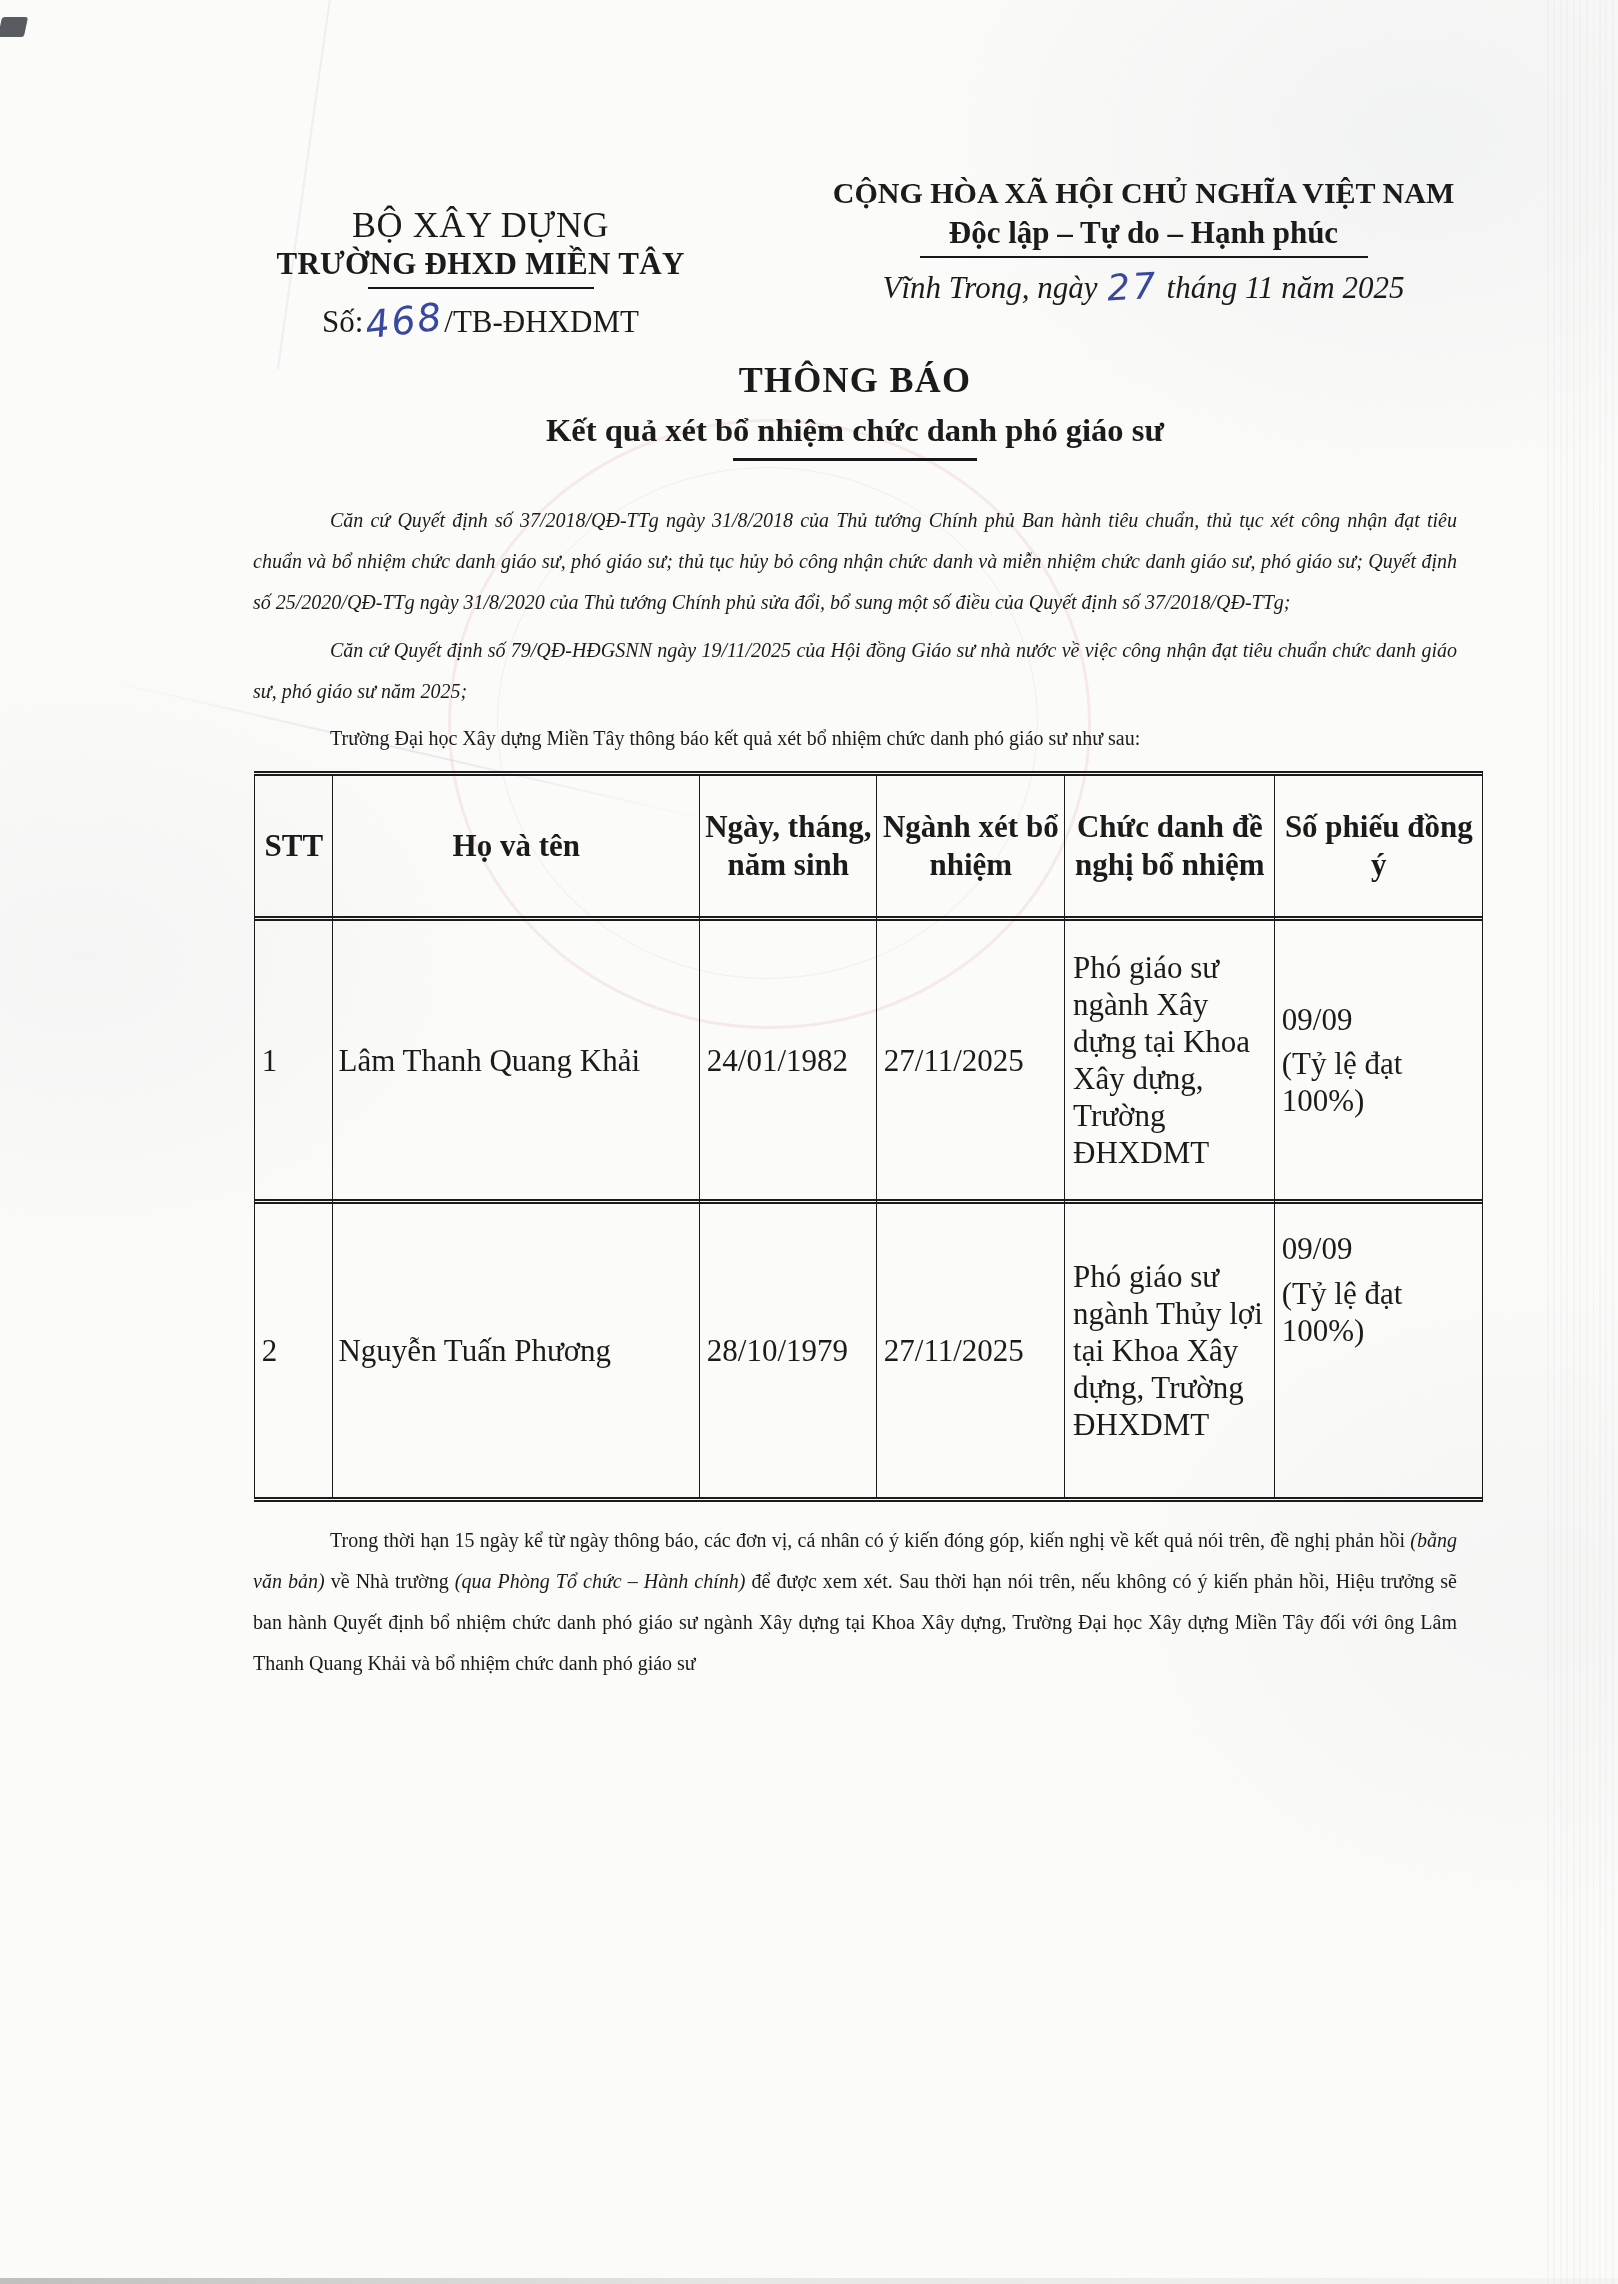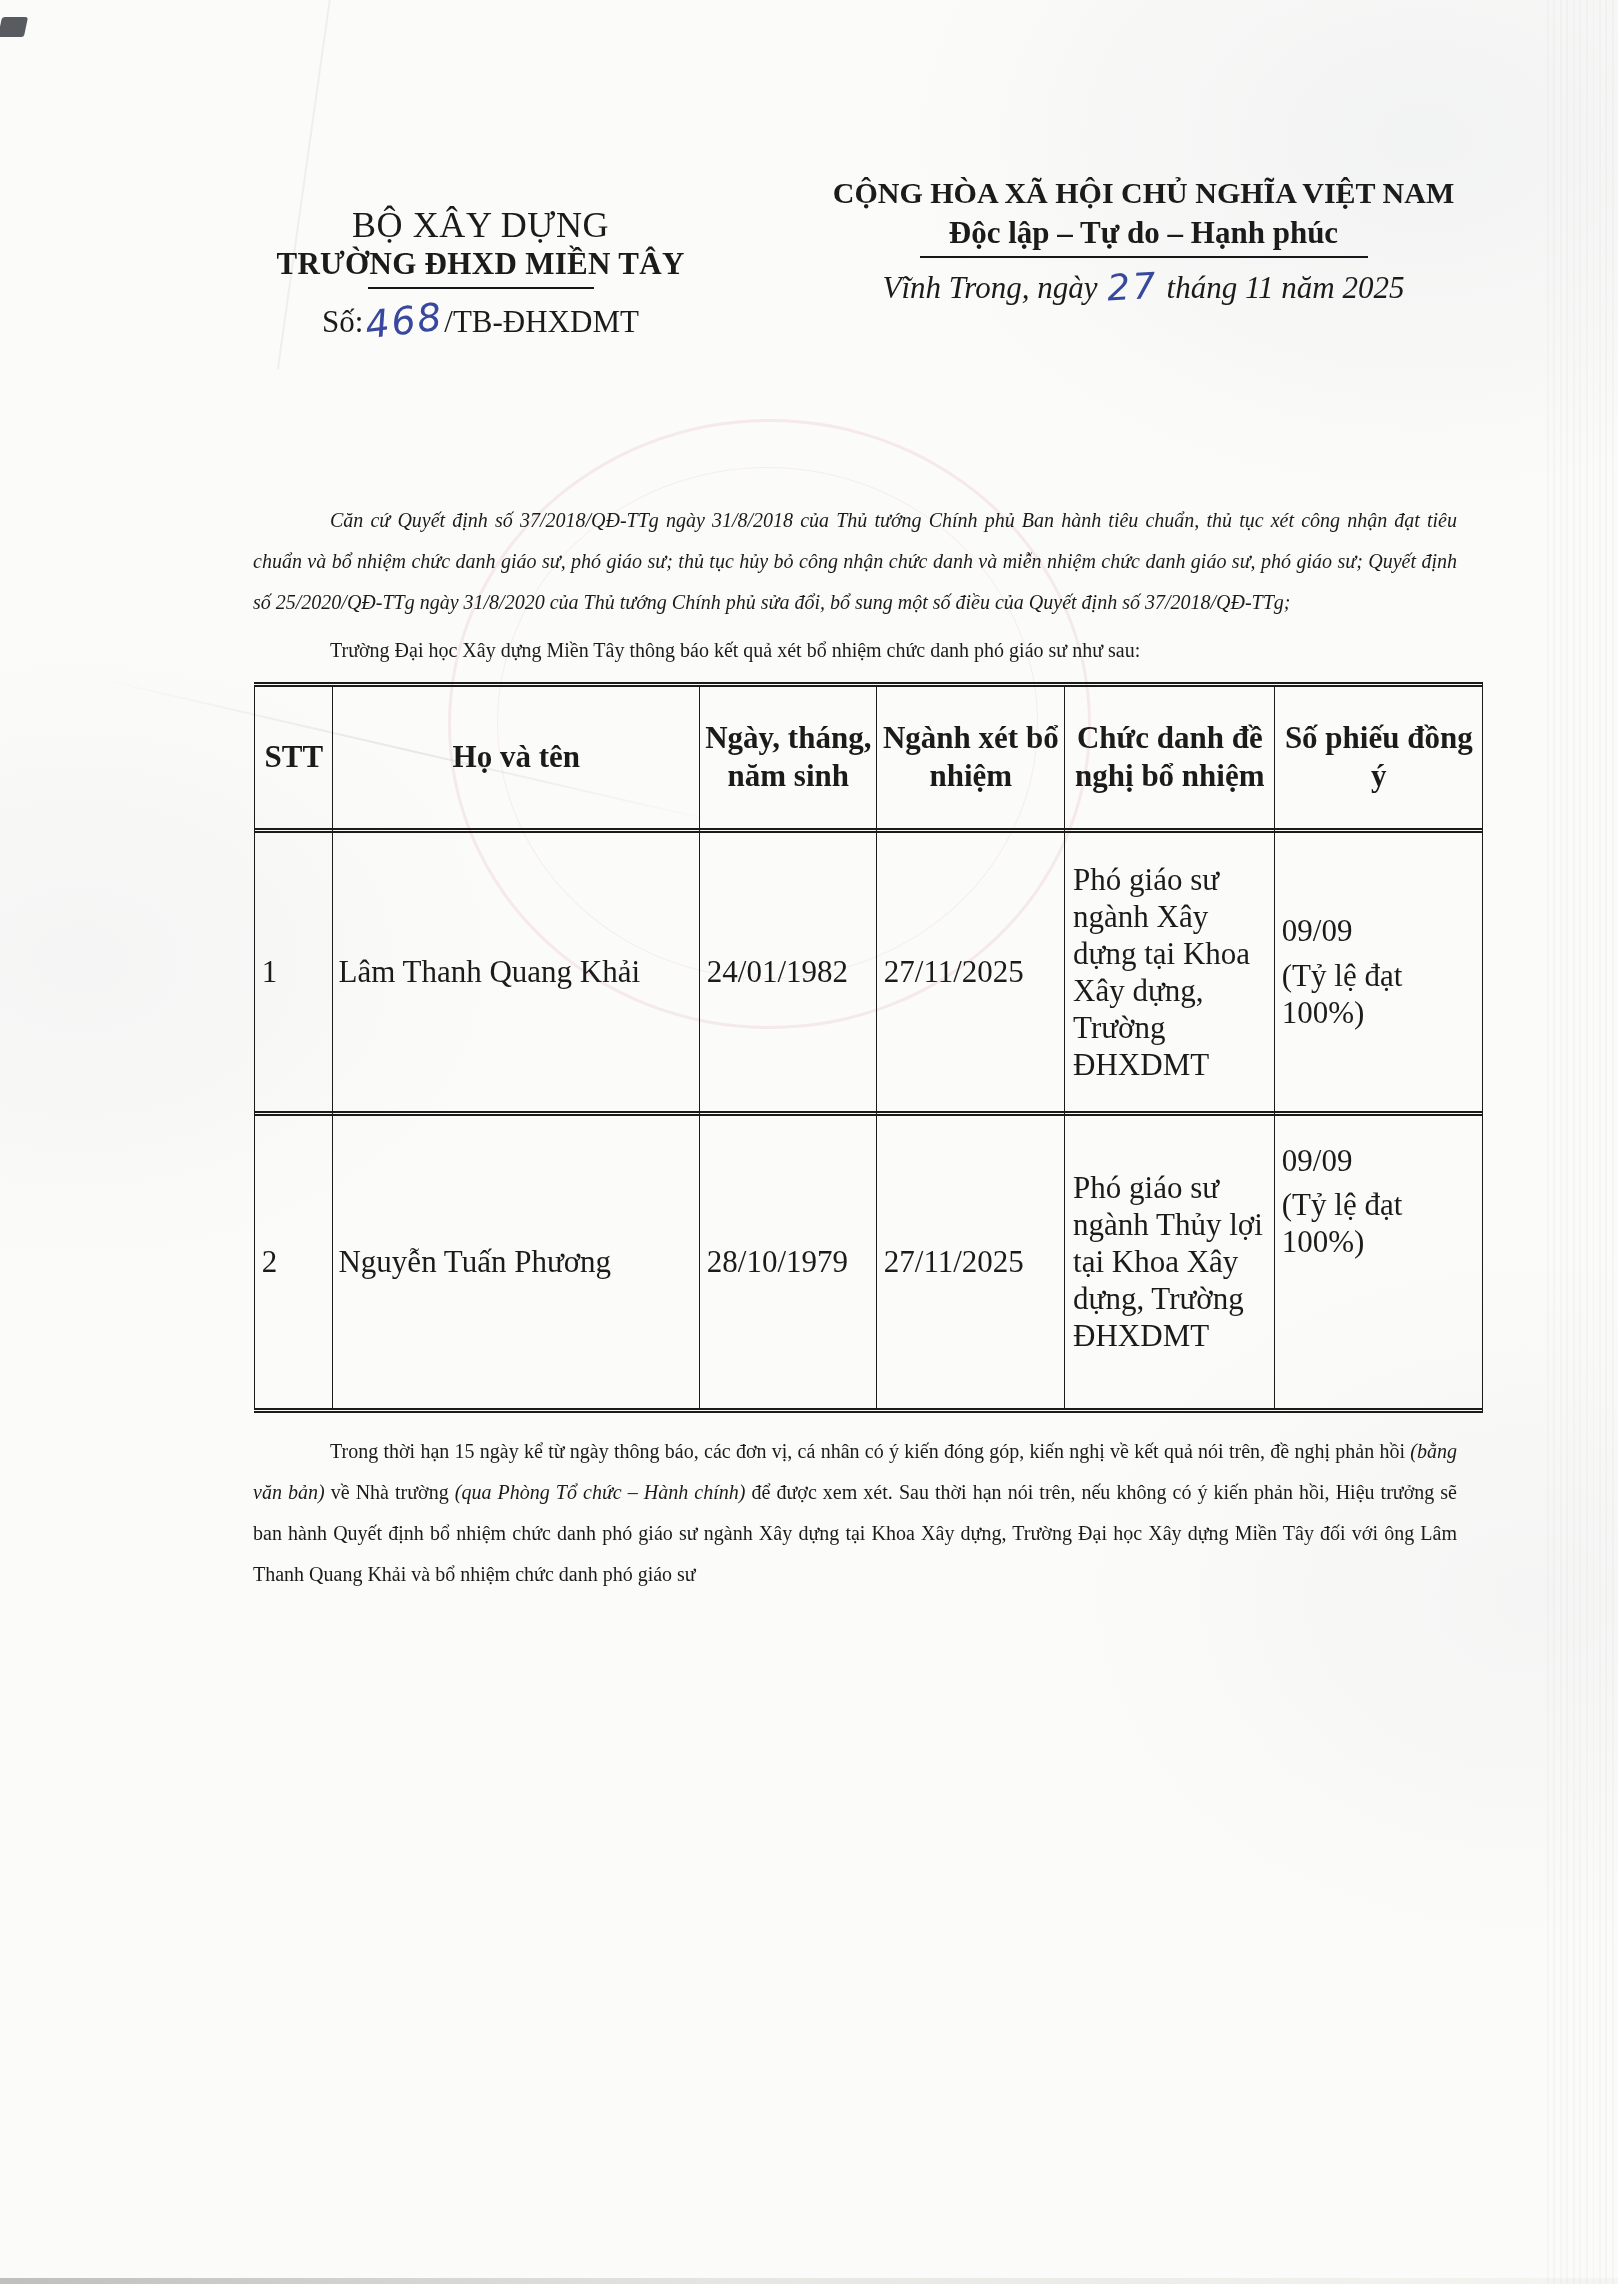--- a/index.html
+++ b/index.html
@@ -108,23 +108,29 @@
       <div class="doc-number"><span>Số:</span><span class="hand hand-no">468</span><span>/TB-ĐHXDMT</span></div>
     </div>
     <div class="republic">
       <div class="national-title">CỘNG HÒA XÃ HỘI CHỦ NGHĨA VIỆT NAM</div>
       <div class="motto">Độc lập – Tự do – Hạnh phúc</div>
       <div class="rule rule-motto"></div>
       <div class="place-date"><span>Vĩnh Trong, ngày</span><span class="hand hand-day">27</span><span>tháng 11 năm 2025</span></div>
     </div>
   </header>
 
+  <section class="title-block">
+    <div class="doc-title">THÔNG BÁO</div>
+    <div class="doc-subtitle">Kết quả xét bổ nhiệm chức danh phó giáo sư</div>
+    <div class="rule rule-title"></div>
+  </section>
 
   <section class="doc-body">
     <p class="it">Căn cứ Quyết định số 37/2018/QĐ-TTg ngày 31/8/2018 của Thủ tướng Chính phủ Ban hành tiêu chuẩn, thủ tục xét công nhận đạt tiêu chuẩn và bổ nhiệm chức danh giáo sư, phó giáo sư; thủ tục hủy bỏ công nhận chức danh và miễn nhiệm chức danh giáo sư, phó giáo sư; Quyết định số 25/2020/QĐ-TTg ngày 31/8/2020 của Thủ tướng Chính phủ sửa đổi, bổ sung một số điều của Quyết định số 37/2018/QĐ-TTg;</p>
+    <p class="it">Căn cứ Quyết định số 79/QĐ-HĐGSNN ngày 19/11/2025 của Hội đồng Giáo sư nhà nước về việc công nhận đạt tiêu chuẩn chức danh giáo sư, phó giáo sư năm 2025;</p>
     <p class="p-last">Trường Đại học Xây dựng Miền Tây thông báo kết quả xét bổ nhiệm chức danh phó giáo sư như sau:</p>
 
     <table class="appoint">
       <colgroup>
         <col style="width:78px">
           <col style="width:367px">
           <col style="width:177px">
         <col style="width:188px">
           <col style="width:210px">
           <col style="width:207px">

